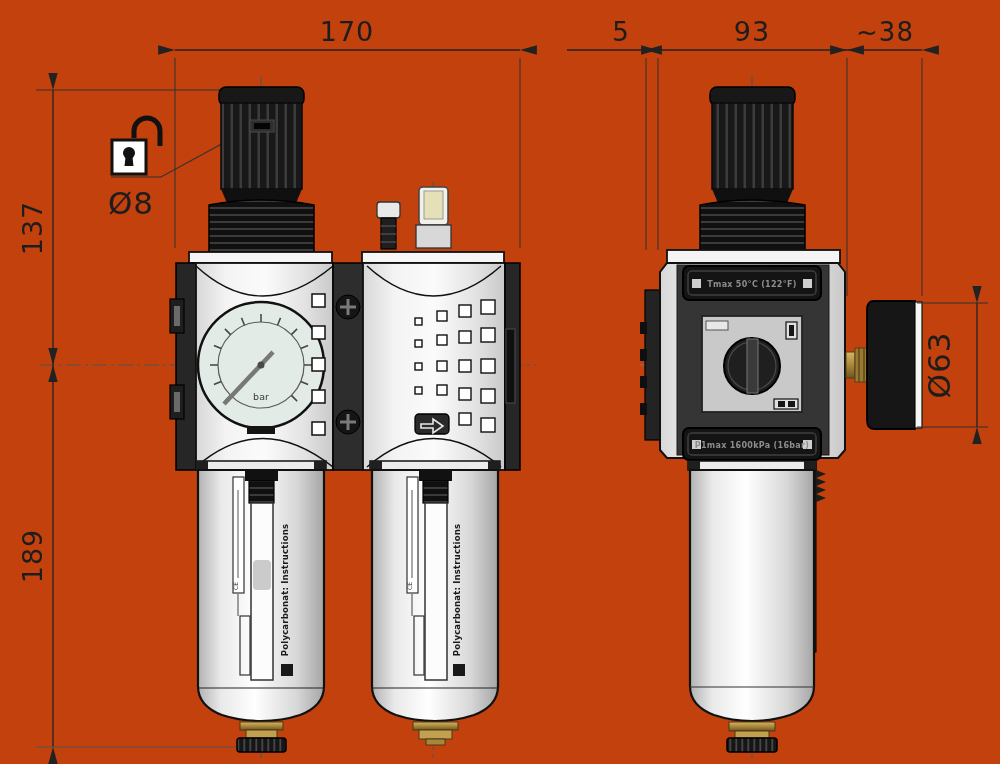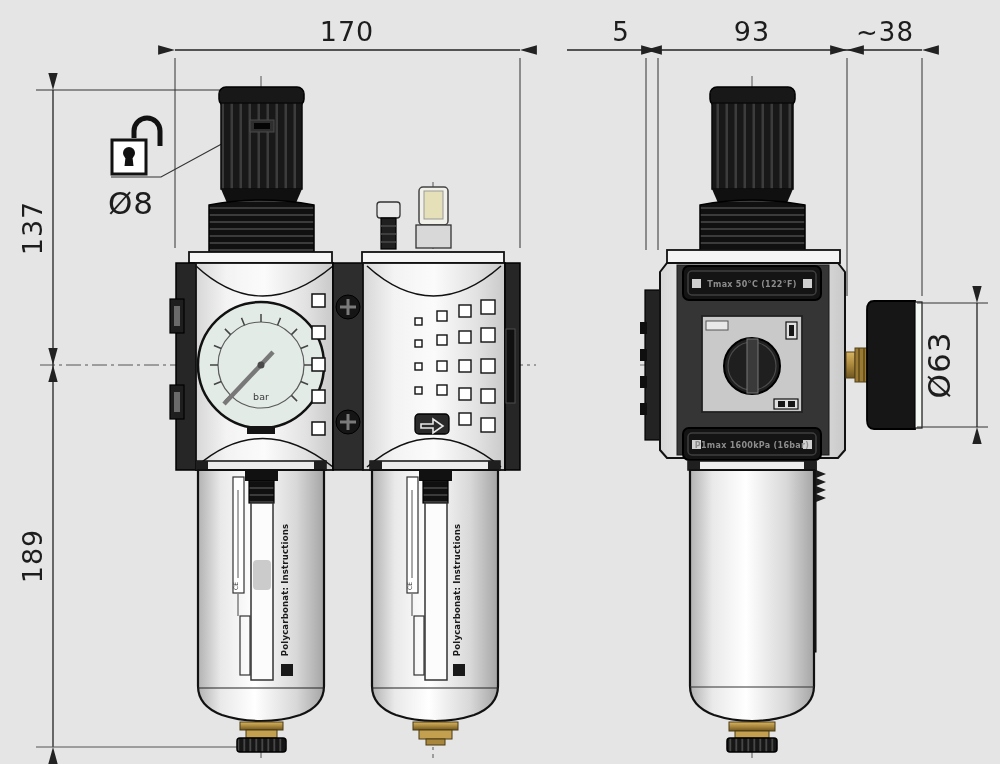--- a/index.html
+++ b/index.html
@@ -1,16 +1,16 @@
 <!DOCTYPE html>
 <html><head>
 <meta charset="utf-8">
 <style>
   html,body{margin:0;padding:0;background:#ffffff;}
-  .canvas{position:relative;width:1000px;height:764px;background:#e5e5e5;overflow:hidden;
+  .canvas{position:relative;width:1000px;height:764px;background:#c2410c;overflow:hidden;
           font-family:"DejaVu Sans",sans-serif;}
   svg{position:absolute;left:0;top:0;}
   text{font-family:"DejaVu Sans",sans-serif;fill:#1d1d1d;}
   .dimtext{font-size:27px;letter-spacing:1px;}
   .dimtext-small{font-size:26px;letter-spacing:1px;}
   .diatext{font-size:31px;letter-spacing:1px;}
   .platetext{font-size:8px;font-weight:bold;fill:#8d8d8d;letter-spacing:.3px;}
   .bowltext{font-size:8.5px;font-weight:bold;fill:#1a1a1a;letter-spacing:.2px;}
   .tinytext{font-size:6px;fill:#333;}
   .gaugetext{font-size:9.5px;fill:#3a3a3a;}

